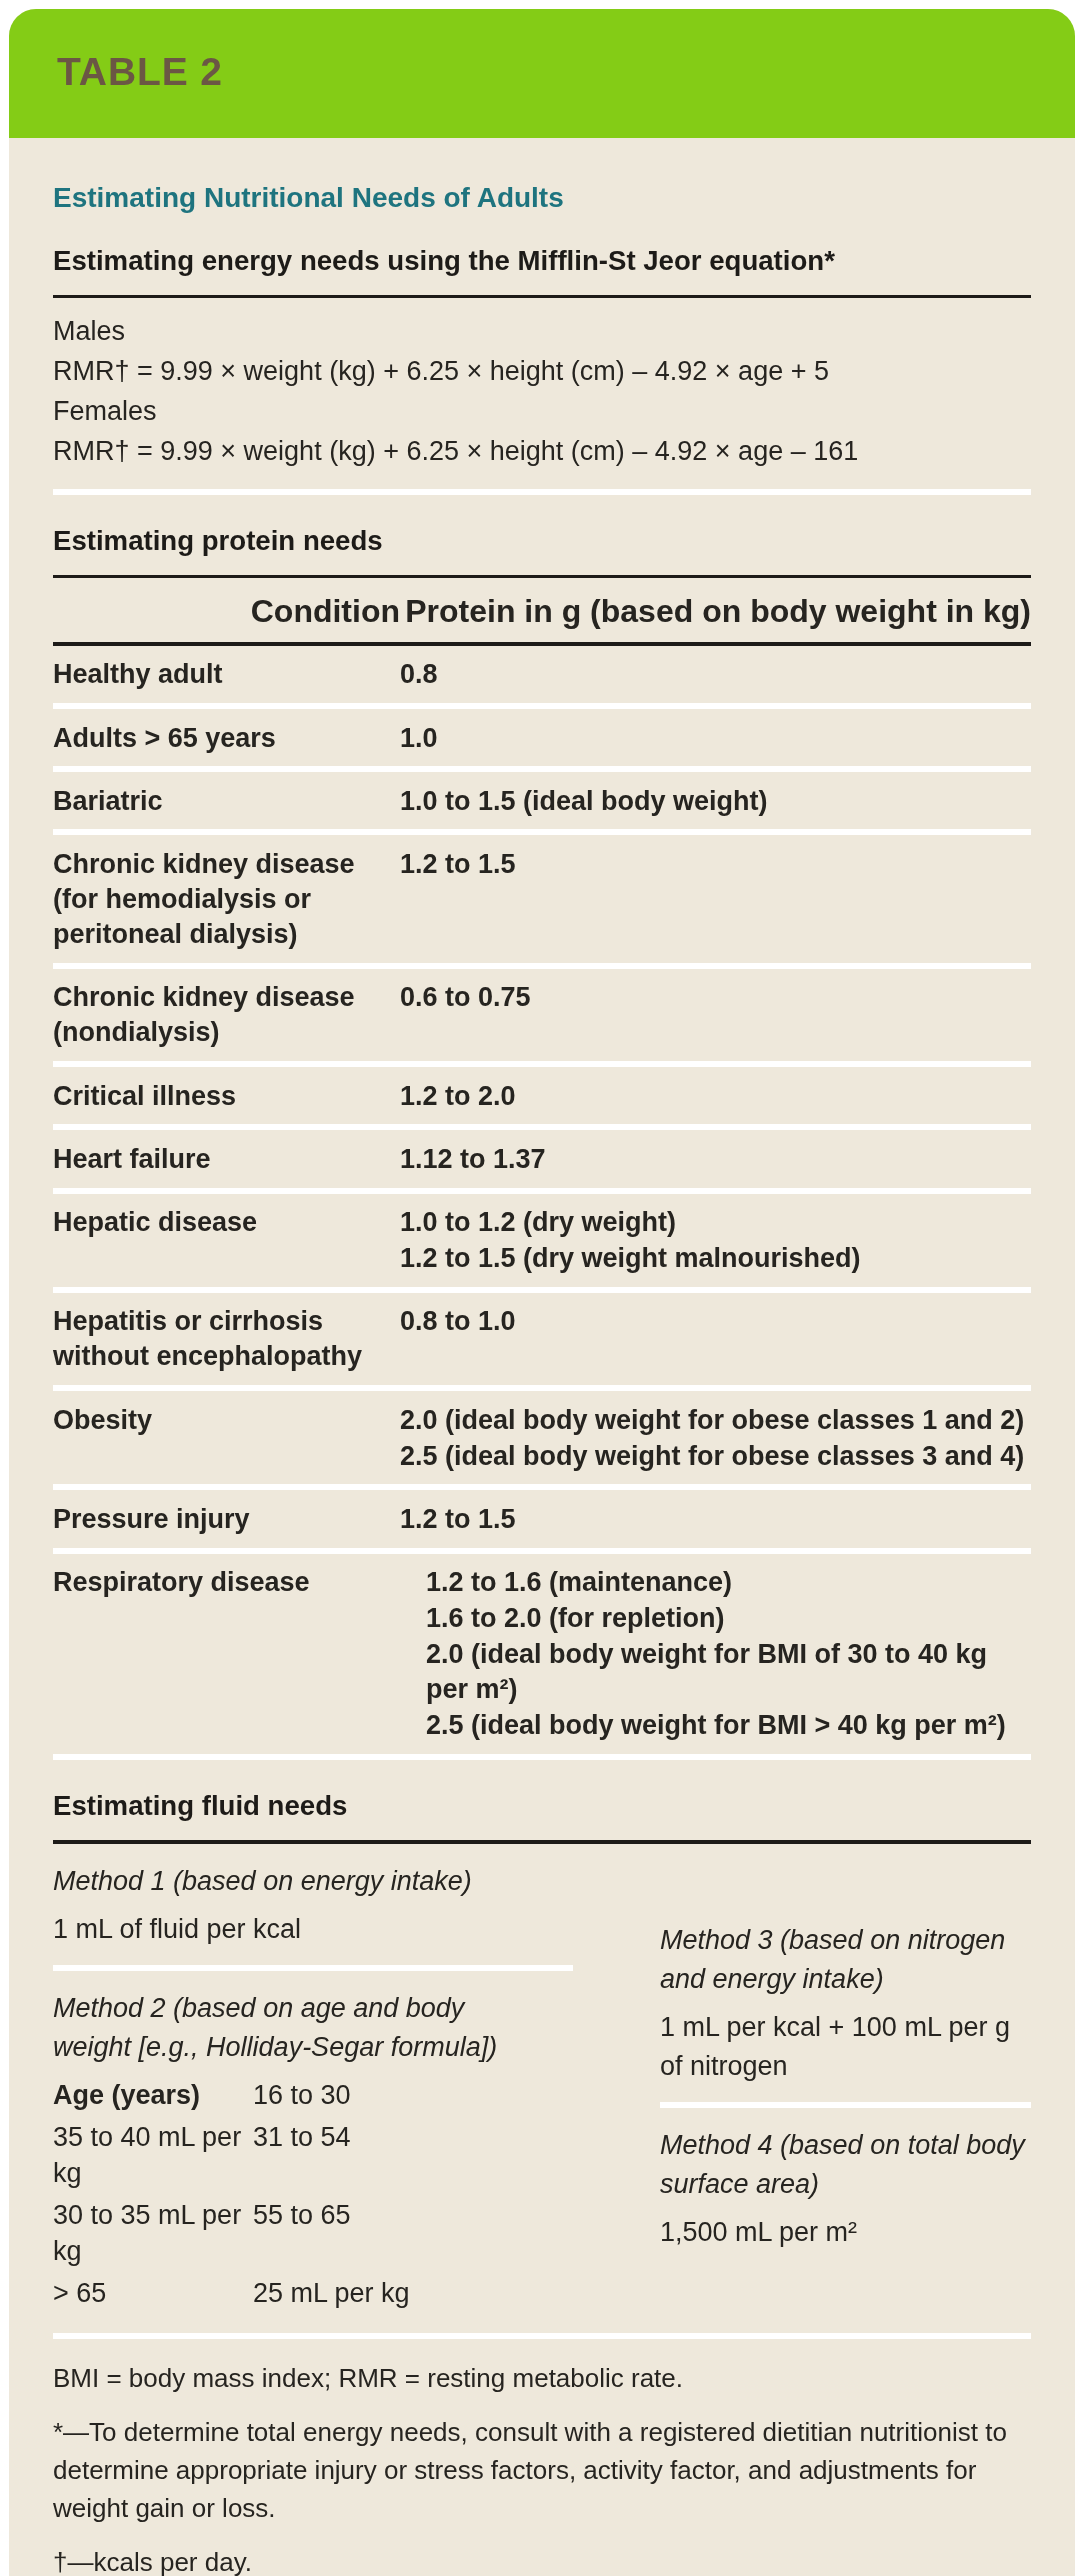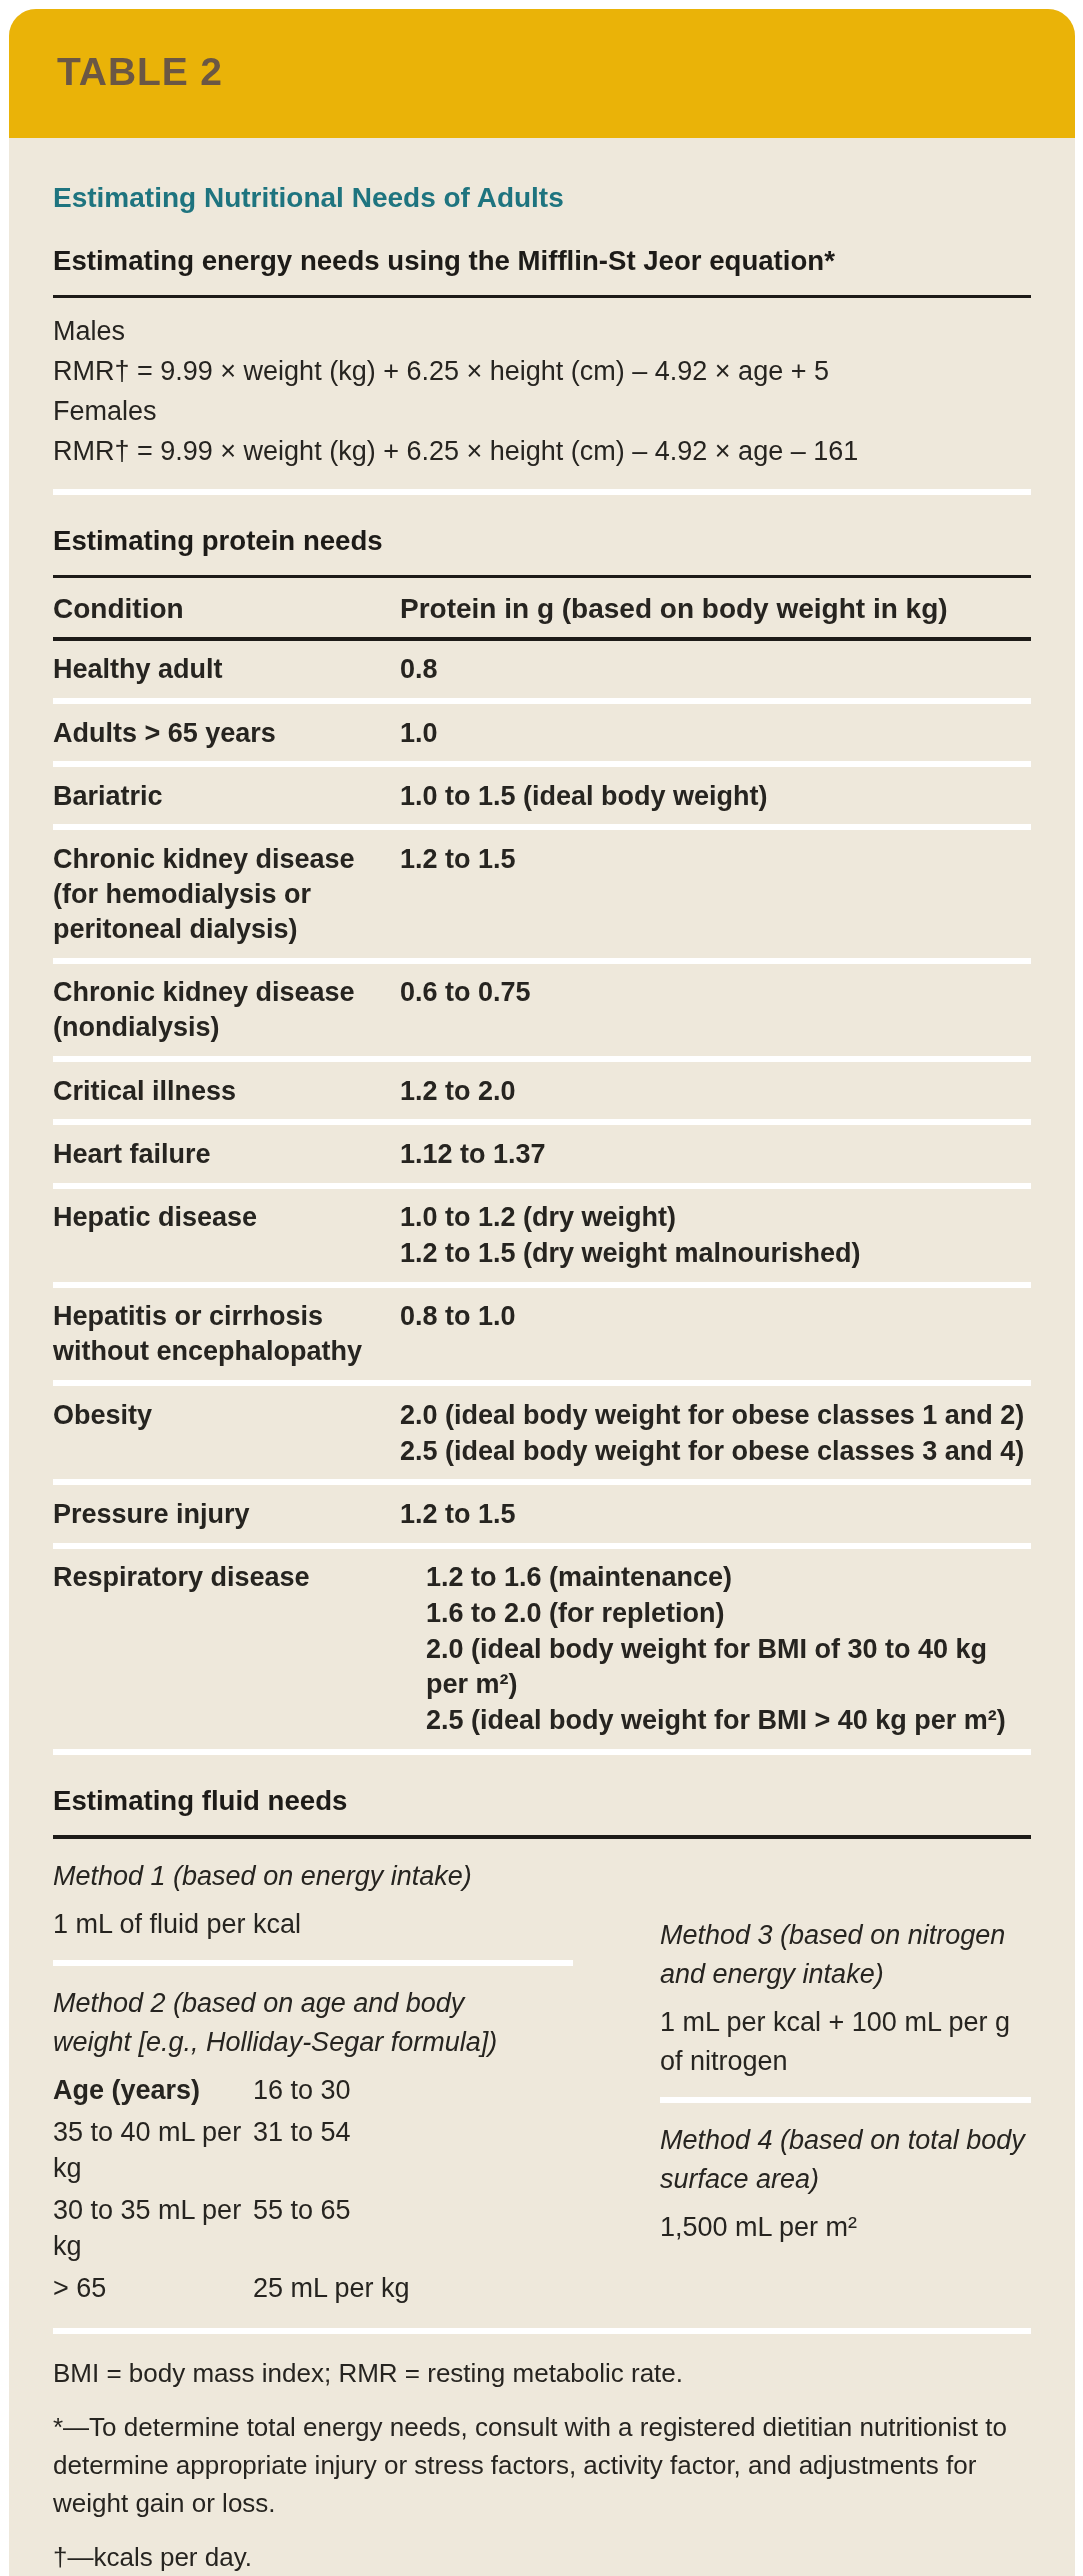--- a/index.html
+++ b/index.html
@@ -1,28 +1,28 @@
 <!DOCTYPE html>
 <html style="font-size:14.2px"><head>
 <meta charset="utf-8">
 <style>
   html,body{margin:0;padding:0;background:#ffffff;}
   body{width:1084px;font-family:"Liberation Sans","DejaVu Sans",sans-serif;color:#262420;
        -webkit-font-smoothing:antialiased;}
   .card{margin:9px 9px 14.2px;border-radius:27px;overflow:hidden;background:#eee8db;}
-  .band{background:#eab308;padding:41px 48px 44px;}
+  .band{background:#84cc16;padding:41px 48px 44px;}
   .band-title{font-size:39px;font-weight:bold;color:#6b5744;letter-spacing:0.9px;}
   .content{padding:7.1px 44px 30px;font-size:27px;}
   .title{font-size:28px;line-height:1.2;font-weight:bold;color:#1e747f;margin:36px 0 0;}
   .sec-head{font-size:27.6px;font-weight:bold;color:#1d1b18;margin:30px 0 18px;}
   .rule-dark{height:3.6px;background:#1d1b18;}
   .rule-light{height:6.2px;background:#ffffff;}
   .energy-block{padding:12.4px 0 18px;line-height:40px;}
   
-  .phead{display:grid;grid-template-columns:347px 1fr;padding:14.2px 0 12.4px;font-weight:bold;font-size:28px;}
+  .phead{display:grid;grid-template-columns:347px 1fr;padding:14.2px 0 12.4px;font-weight:bold;font-size:32px;text-align:right;}
   .prow{display:grid;grid-template-columns:347px 1fr;padding:11.6px 0 10.7px;border-bottom:6.2px solid #fff;line-height:35px;font-weight:bold;}
   .prow:last-of-type{border-bottom:6.2px solid #fff;gap:26px;}
   .cond{padding-right:32px;}
   .vals div + div{margin-top:1px;}
   
   .fluid{display:flex;align-items:center;}
   .fcol{padding:18px 0 21.3px;}
   .fcol.left{width:520px;flex:none;}
   .fcol.right{flex:1;padding-left:44px;}
   .fdivider{flex:none;width:0;border-left:3.6px dashed #fcfaf5;margin-left:40px;}

